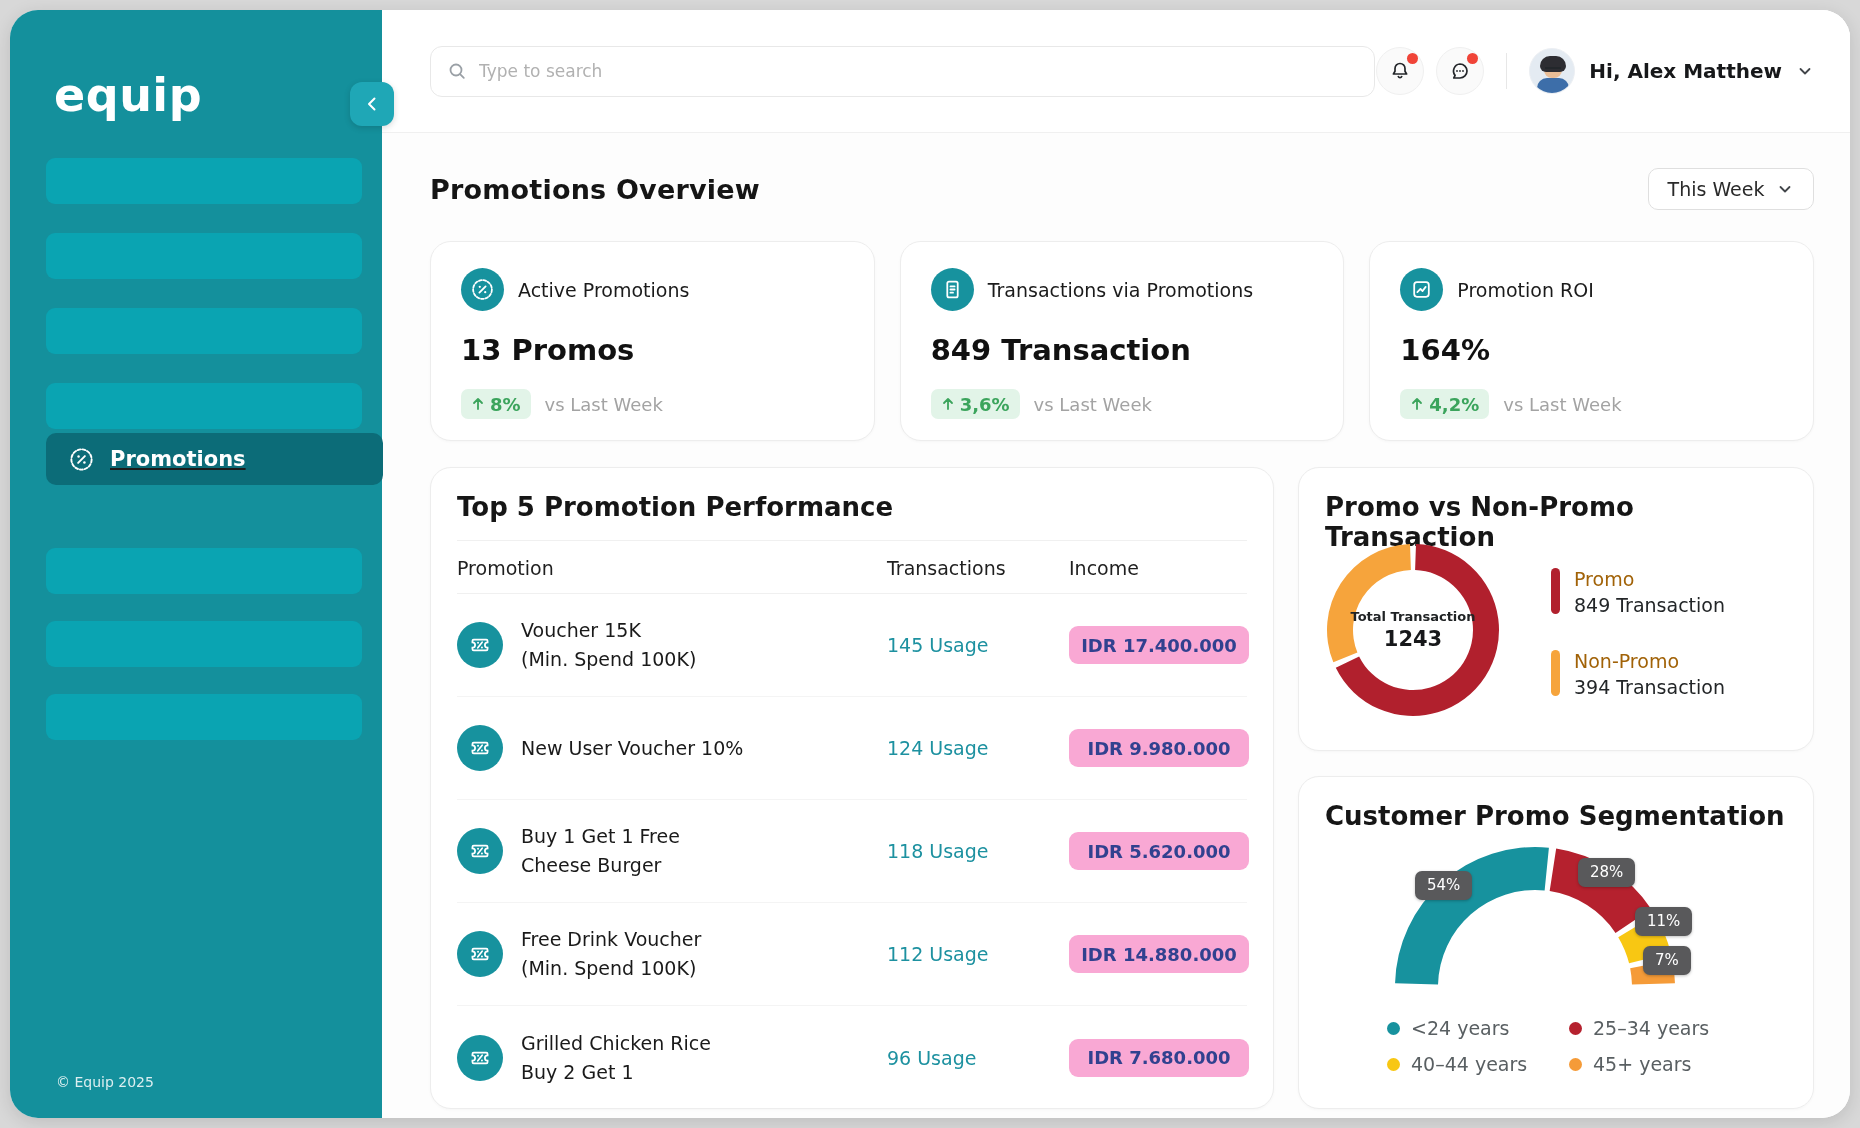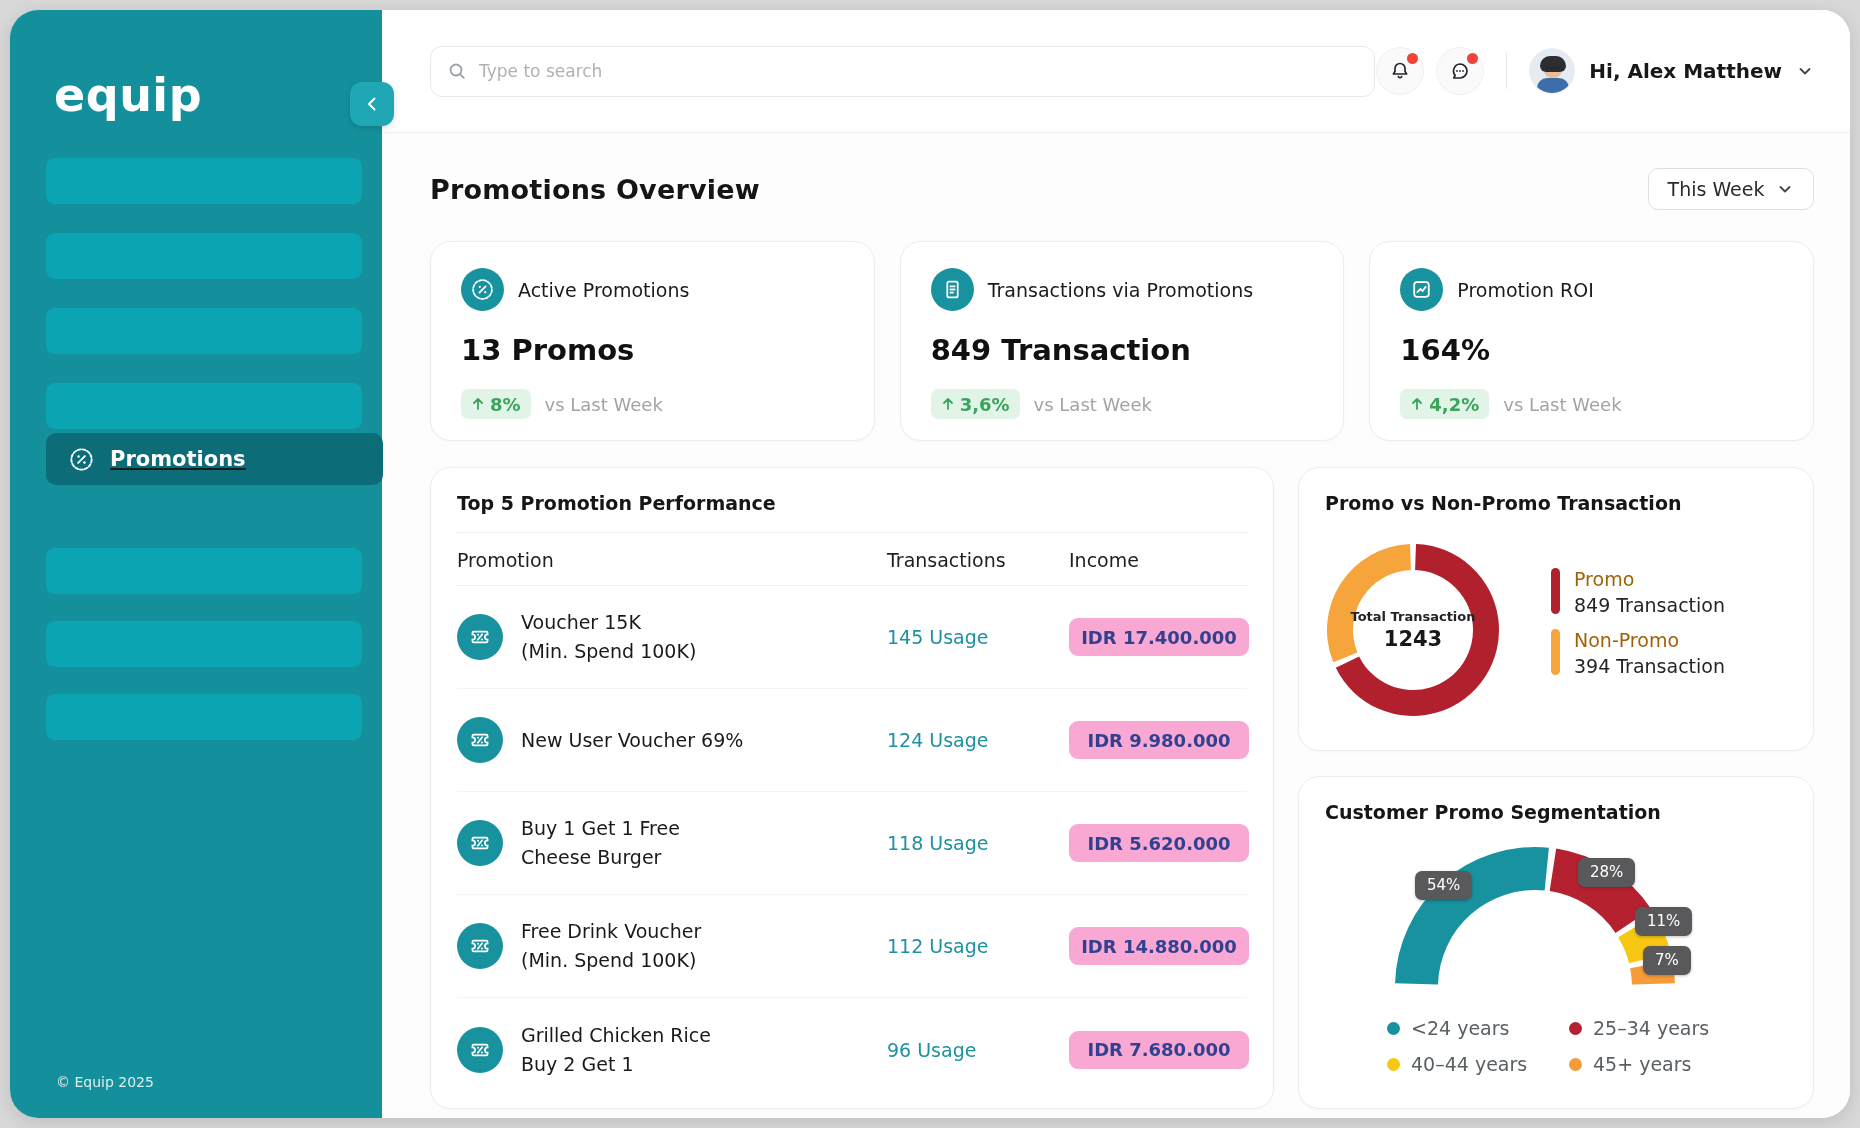--- a/index.html
+++ b/index.html
@@ -109,21 +109,21 @@
     font-size:18px; font-weight:600; border-radius:7px; padding:4px 10px; height:30px;
   }
   .delta-suffix { font-size:18px; color:#a3a3a3; }
   
   .grid { display:flex; gap:24px; margin-top:26px; align-items:flex-start; }
   .card {
     background:#fff; border:1px solid #ededed; border-radius:21px;
     box-shadow:0 1px 3px rgba(0,0,0,.03);
   }
   .table-card { width:844px; height:642px; padding:24px 26px 0; }
-  .section-title { font-size:19px; font-weight:600; color:#161616; }
+  .section-title { font-size:26px; font-weight:600; color:#161616; }
   .table-divider { border:none; border-top:1px solid #f0f0f0; margin-top:18px; }
   .t-header {
     display:grid; grid-template-columns:430px 182px 180px; align-items:center;
     padding:16px 0 14px; border-bottom:1px solid #f0f0f0;
     font-size:19px; font-weight:500; color:#1f1f1f;
   }
   .t-row {
     display:grid; grid-template-columns:430px 182px 180px; align-items:center;
     height:103px; border-bottom:1px solid #f4f4f4;
   }
@@ -145,21 +145,21 @@
   .gauge-card { position:relative; width:516px; height:333px; padding:24px 26px; }
   #donut-svg { position:absolute; left:26px; top:74px; }
   .donut-center {
     position:absolute; left:26px; top:74px; width:176px; height:176px;
     display:flex; flex-direction:column; align-items:center; justify-content:center;
   }
   .donut-center .lab { font-size:13px; font-weight:600; color:#202325; }
   .donut-center .val { font-size:21px; font-weight:700; color:#17181a; margin-top:3px; }
   .donut-legend { position:absolute; left:252px; top:100px; }
   .dl-item { display:flex; gap:14px; }
-  .dl-item + .dl-item { margin-top:13px; }
+  .dl-item + .dl-item { margin-top:34px; }
   .dl-bar { width:9px; height:46px; border-radius:5px; flex:0 0 9px; }
   .dl-name { font-size:19px; color:#a16207; }
   .dl-value { font-size:19px; color:#232628; margin-top:4px; }
   #gauge-svg { position:absolute; left:0; top:0; }
   .gauge-badge {
     position:absolute; background:#59595b; color:#fff; border-radius:7px;
     font-size:15px; font-weight:500; padding:4px 12px; line-height:21px;
     box-shadow:0 1px 3px rgba(0,0,0,.25);
   }
   .gauge-legend {
@@ -367,21 +367,21 @@
             <div class="promo-cell">
               <div class="promo-icon">
                 <svg class="ico" width="26" height="26" viewBox="0 0 24 24" fill="none" stroke="#fff" stroke-width="1.6" stroke-linecap="round">
                   <path d="M5 9.5V8.2C5 7.5 5.5 7 6.2 7h11.6c.7 0 1.2.5 1.2 1.2v1.3a2.5 2.5 0 0 0 0 5v1.3c0 .7-.5 1.2-1.2 1.2H6.2C5.5 17 5 16.5 5 15.8v-1.3a2.5 2.5 0 0 0 0-5z"></path>
                   <path d="m10 14.5 4-5"></path>
                     <circle cx="10.2" cy="10" r=".9" fill="#fff" stroke="none"></circle>
                     <circle cx="13.8" cy="14.3" r=".9" fill="#fff" stroke="none"></circle>
                 </svg>
               </div>
               <div class="promo-name">
-                <div>New User Voucher 69%</div>
+                <div>New User Voucher 10%</div>
                 <div></div>
               </div>
             </div>
             <span class="usage">124 Usage</span>
             <span class="income-pill">IDR 9.980.000</span>
           </div>
 
           <div class="t-row">
             <div class="promo-cell">
               <div class="promo-icon">

